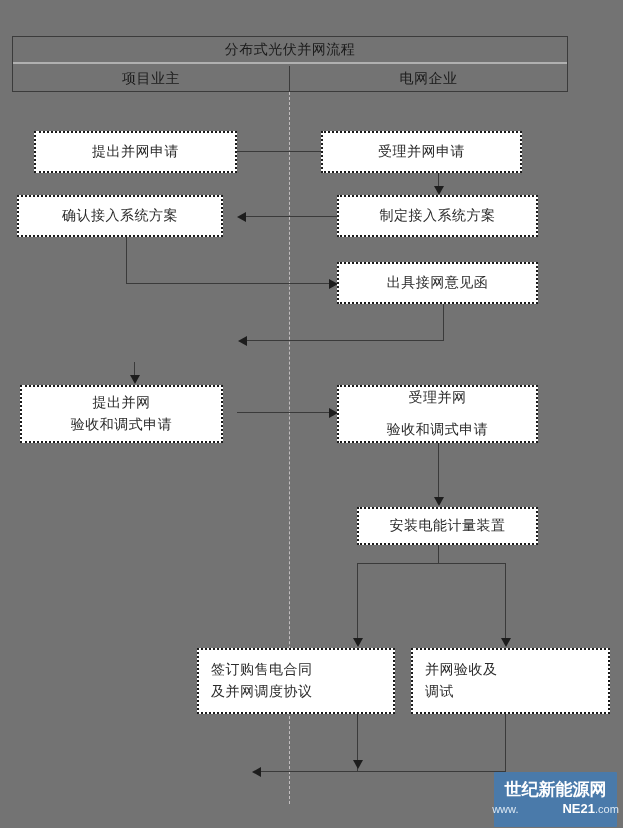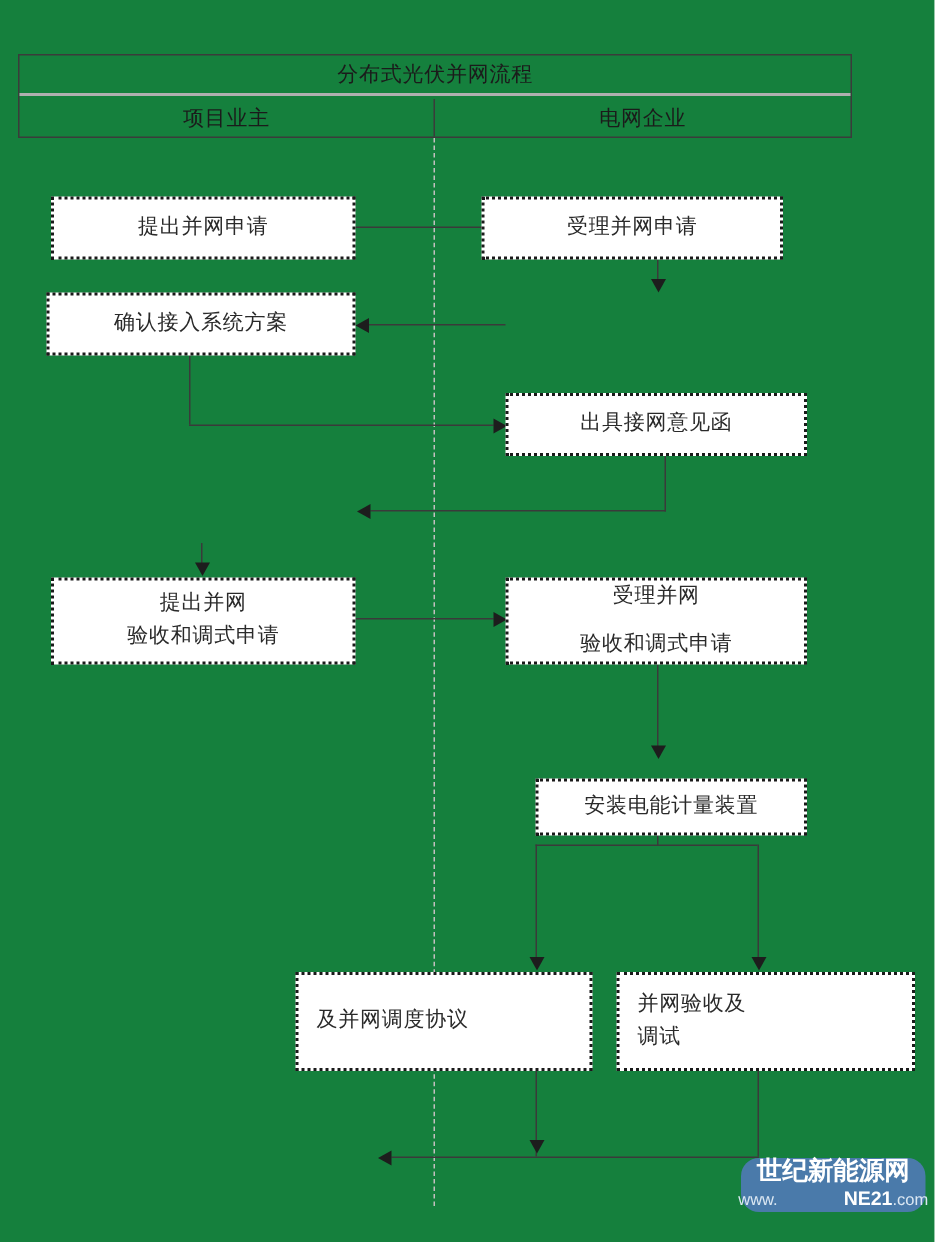--- a/index.html
+++ b/index.html
@@ -7,21 +7,21 @@
     padding: 0;
     background: #ffffff;
   }
   body {
     font-family: "Liberation Serif", "DejaVu Serif", serif;
   }
   #canvas {
     position: relative;
     width: 623px;
     height: 828px;
-    background: #15803d;
+    background: #737373;
     overflow: hidden;
   }
 
   
   #header-table {
     position: absolute;
     left: 12px;
     top: 36px;
     width: 556px;
     height: 56px;
@@ -123,23 +123,23 @@
     border-right: 5px solid transparent;
     border-top: 9px solid #1d1d1d;
   }
 
   
   #watermark {
     position: absolute;
     left: 494px;
     top: 772px;
     width: 123px;
-    height: 36px;
+    height: 55px;
     background: #4a7aaa;
-    border-radius: 12px;
+    border-radius: 1px;
     display: flex;
     flex-direction: column;
     justify-content: center;
     align-items: center;
     z-index: 5;
   }
   #watermark .wm-cn {
     font-family: "Liberation Sans", sans-serif;
     font-weight: bold;
     font-size: 17px;
@@ -178,45 +178,49 @@
   <div id="lane-divider"></div>
 
   <div class="node" style="left:34px;  top:131px; width:203px; height:42px;">
     <span class="ln">提出并网申请</span>
   </div>
 
   <div class="node" style="left:321px; top:131px; width:201px; height:42px;">
     <span class="ln">受理并网申请</span>
   </div>
 
-  <div class="node" style="left:31px;  top:195px; width:206px; height:42px;align-items:center;">
+  <div class="node" style="left:17px;  top:195px; width:206px; height:42px;align-items:center;">
     <span class="ln">确认接入系统方案</span>
   </div>
 
+  <div class="node" style="left:337px; top:195px; width:201px; height:42px;">
+    <span class="ln">制定接入系统方案</span>
+  </div>
 
   <div class="node" style="left:337px; top:262px; width:201px; height:42px;text-align:center;">
     <span class="ln">出具接网意见函</span>
   </div>
 
 
-  <div class="node" style="left:34px;  top:385px; width:203px; height:58px;">
+  <div class="node" style="left:20px;  top:385px; width:203px; height:58px;">
     <span class="ln">提出并网</span>
     <span class="ln">验收和调式申请</span>
   </div>
 
   <div class="node" style="left:337px; top:385px; width:201px; height:58px;justify-content:space-between;">
     <span class="ln">受理并网</span>
     <span class="ln">验收和调式申请</span>
   </div>
 
-  <div class="node" style="left:357px; top:519px; width:181px; height:38px;">
+  <div class="node" style="left:357px; top:507px; width:181px; height:38px;">
     <span class="ln">安装电能计量装置</span>
   </div>
 
   <div class="node align-left" style="left:197px; top:648px; width:198px; height:66px;">
+    <span class="ln">签订购售电合同</span>
     <span class="ln">及并网调度协议</span>
   </div>
 
   <div class="node align-left" style="left:411px; top:648px; width:199px; height:66px;">
     <span class="ln">并网验收及</span>
     <span class="ln">调试</span>
   </div>
 
 
   <div class="conn h" style="left:237px; top:151px; width:92px;"></div>

